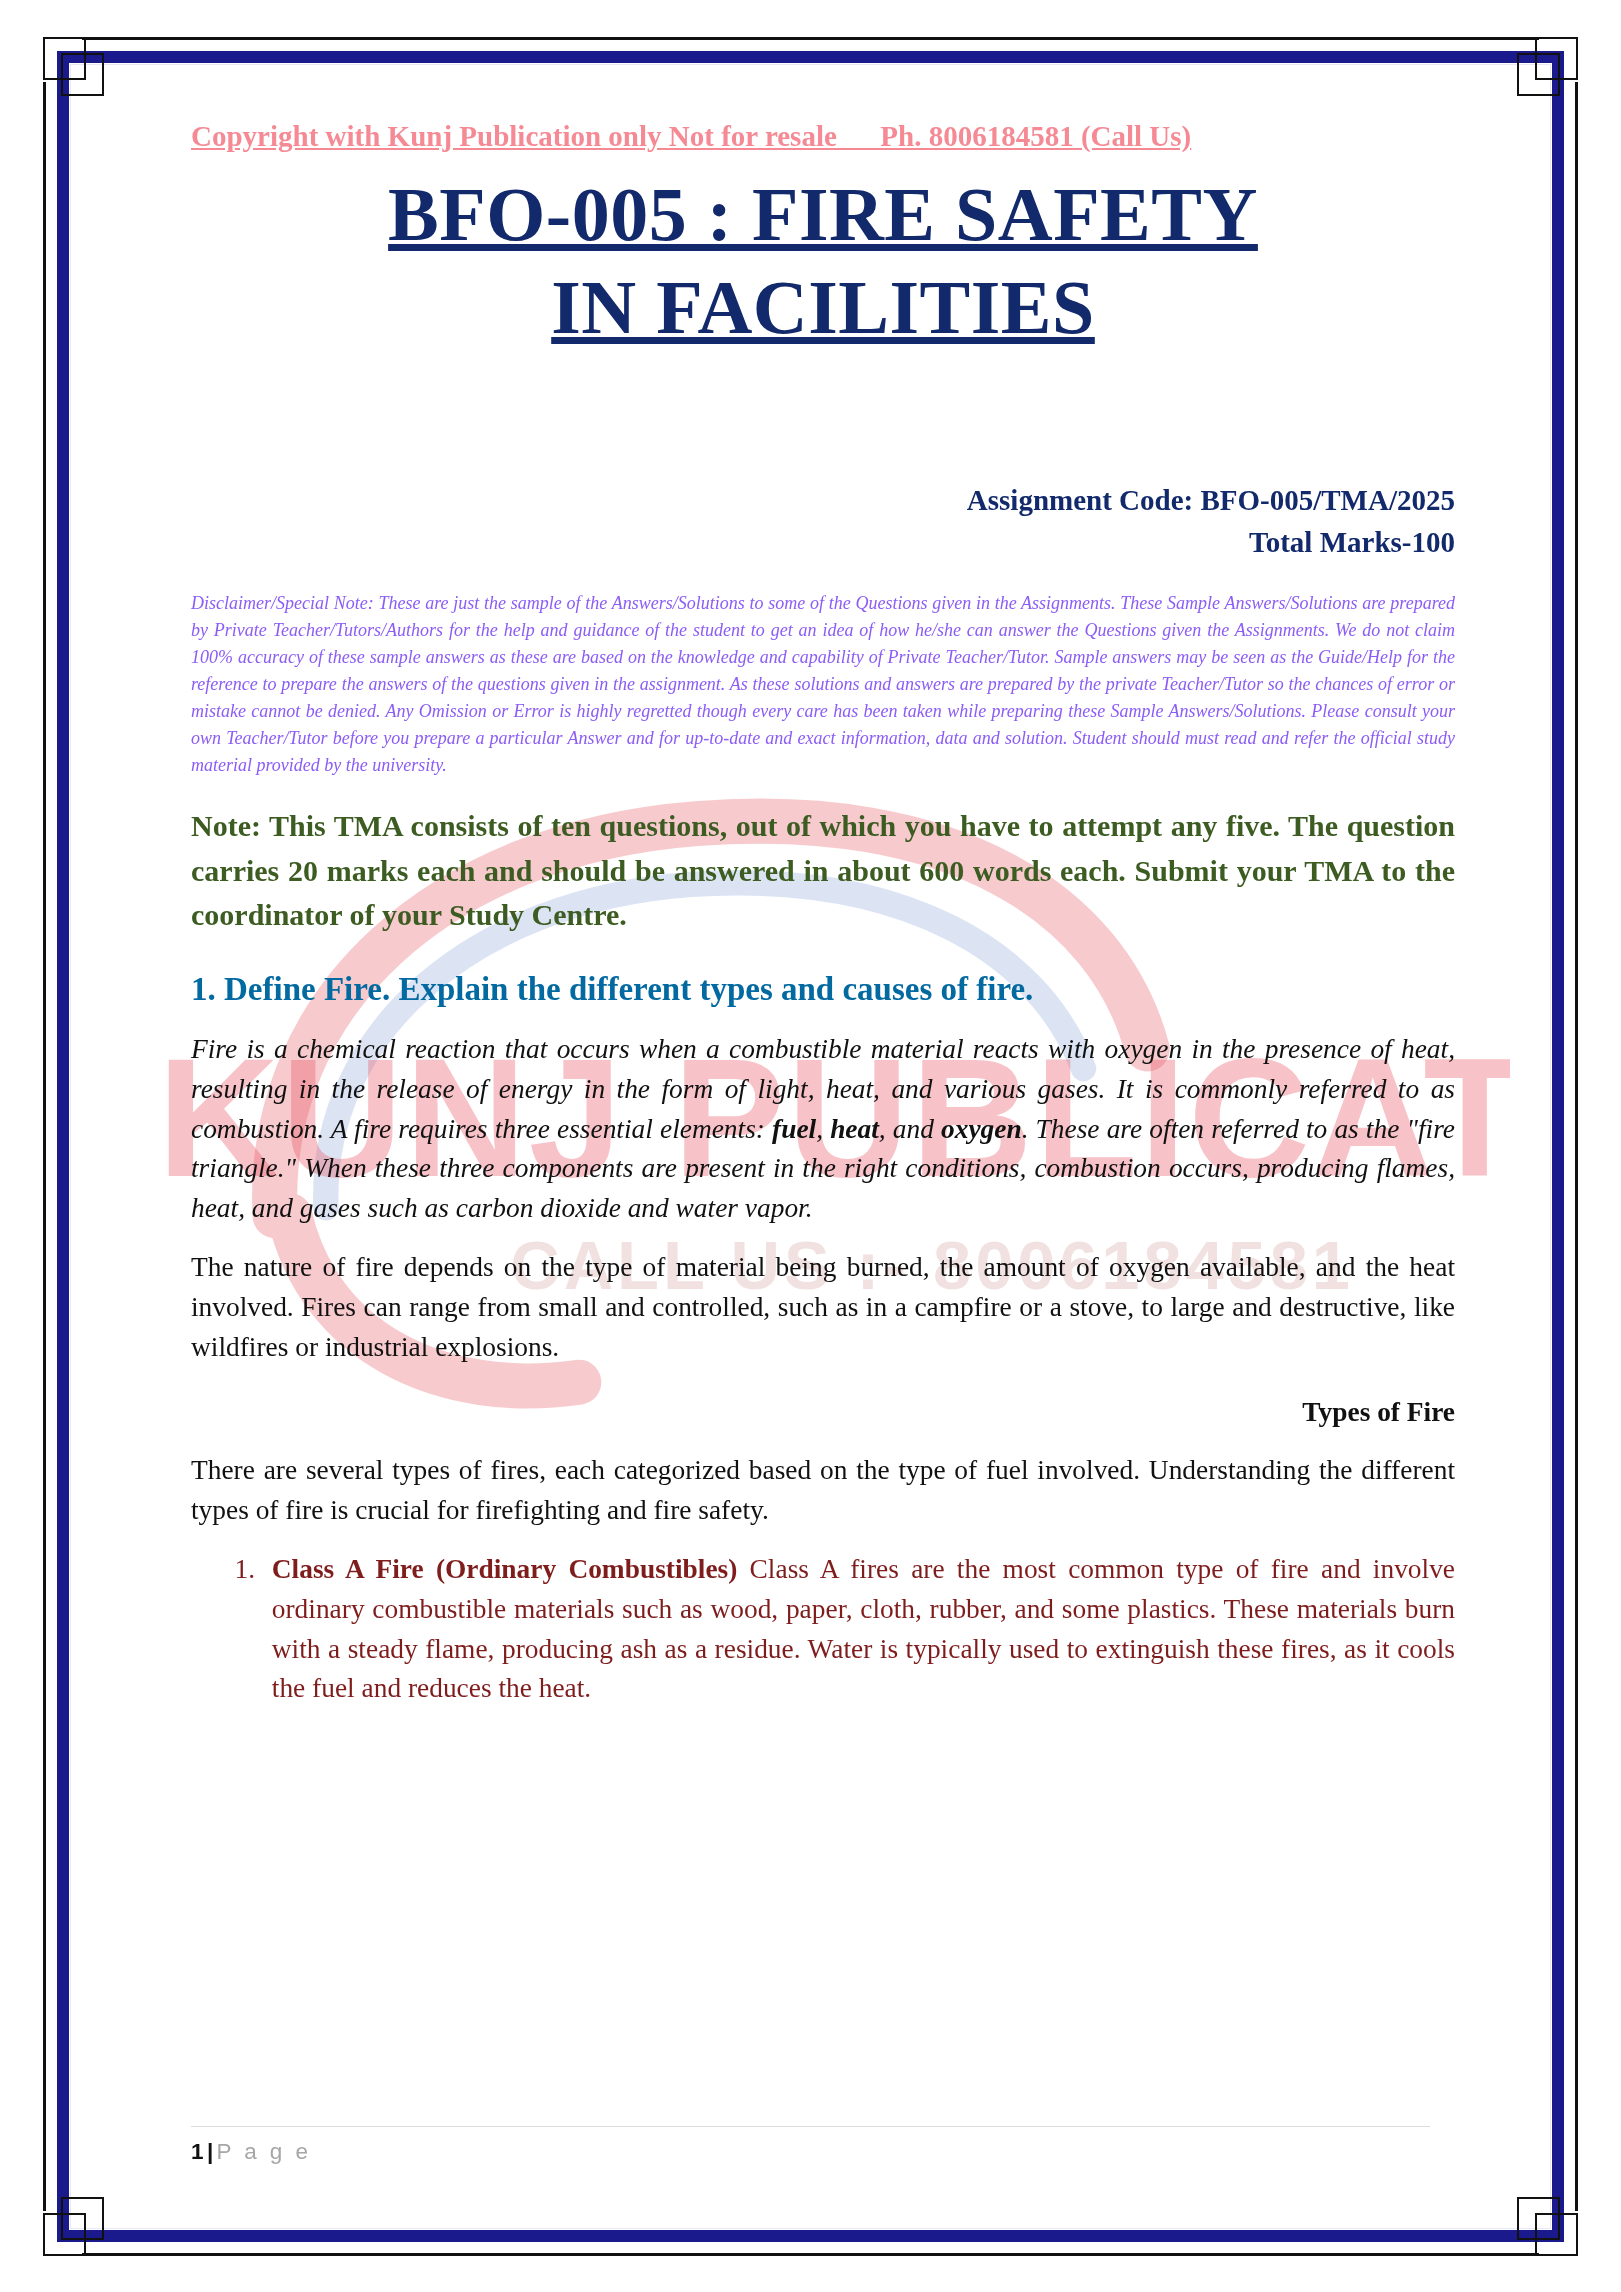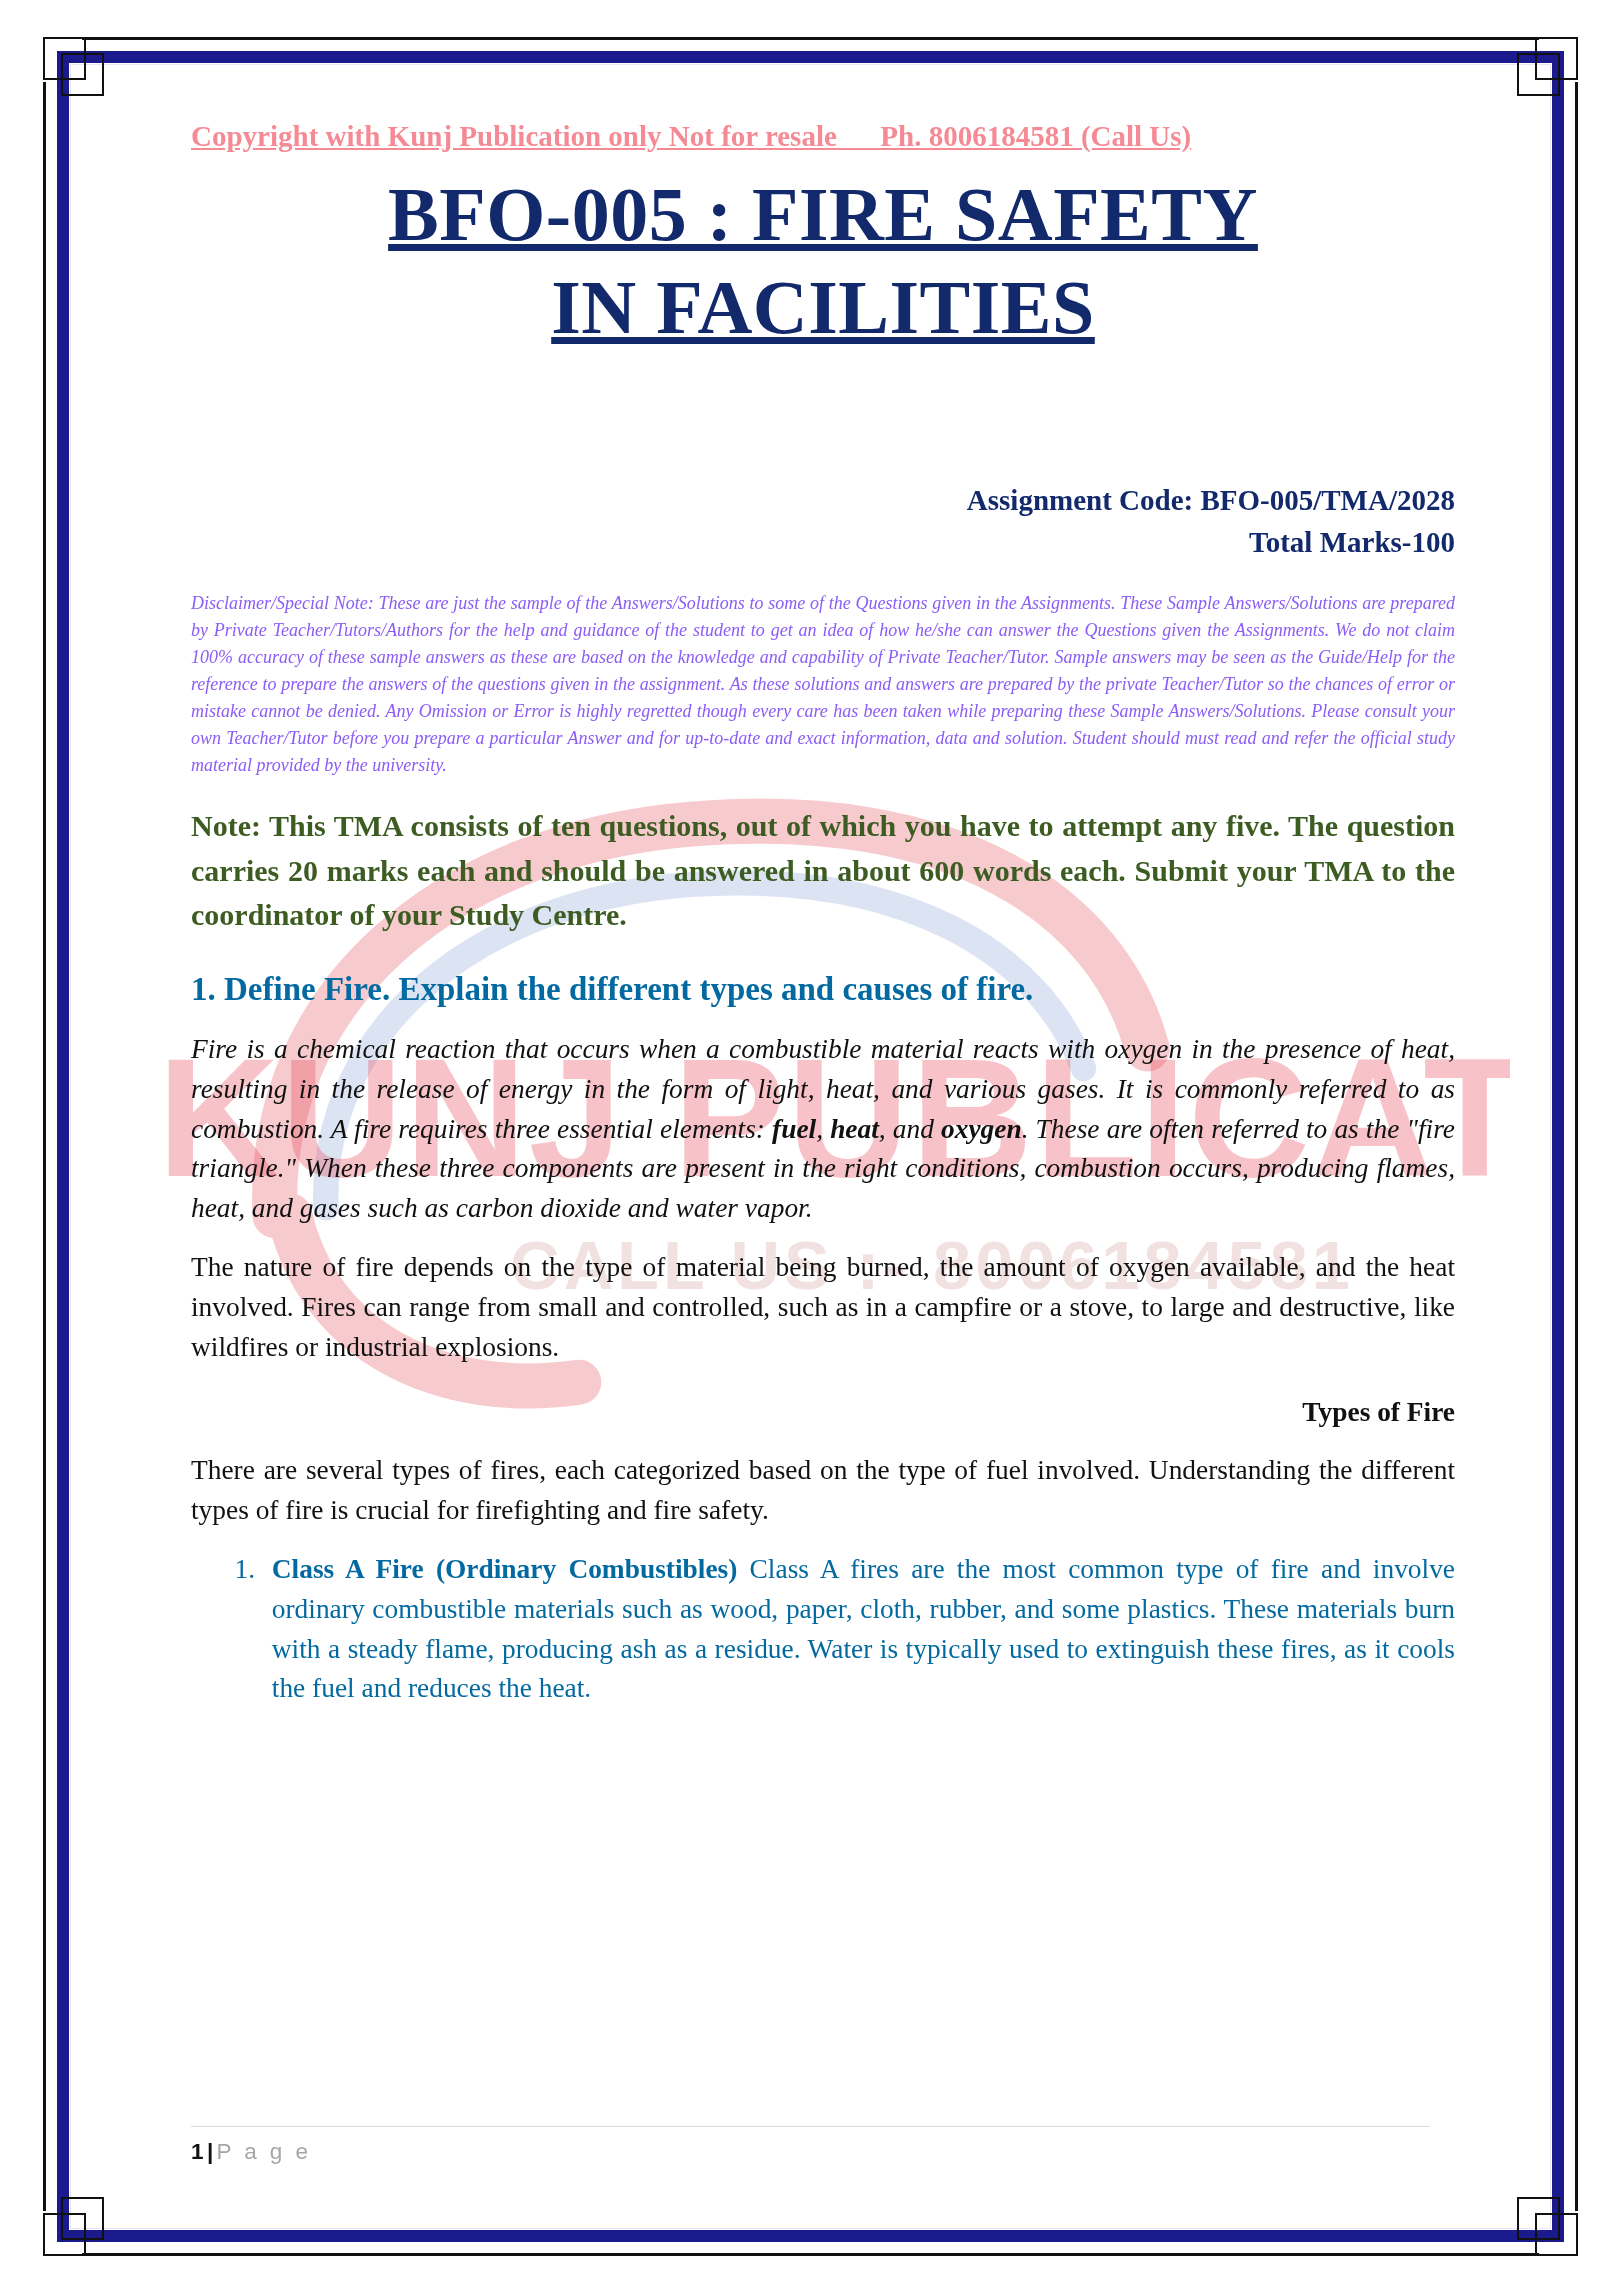--- a/index.html
+++ b/index.html
@@ -180,21 +180,21 @@
     color: #111111;
     line-height: 1.4;
     text-align: right;
   }
 
   ol.numlist {
     margin: 19.6px 0 0 0;
     padding-left: 71px;
     font-size: 27.4px;
     line-height: 1.45;
-    color: #0369a1;
+    color: #7f1d1d;
   }
   ol.numlist li {
     text-align: justify;
     padding-left: 9.8px;
     margin-bottom: 7.8px;
   }
 
   
   .footer {
     position: absolute;
@@ -267,21 +267,21 @@
   <div class="content">
 
     <div class="doc-header">Copyright with Kunj Publication only Not for resale      Ph. 8006184581 (Call Us)</div>
 
     <h1 class="doc-title">
       <span>BFO-005 : FIRE SAFETY</span><br>
       <span>IN FACILITIES</span>
     </h1>
 
     <div class="meta-block">
-      <div>Assignment Code: BFO-005/TMA/2028</div>
+      <div>Assignment Code: BFO-005/TMA/2025</div>
       <div>Total Marks-100</div>
     </div>
 
     <div class="disclaimer">Disclaimer/Special Note: These are just the sample of the Answers/Solutions to some of the Questions given in the Assignments. These Sample Answers/Solutions are prepared by Private Teacher/Tutors/Authors for the help and guidance of the student to get an idea of how he/she can answer the Questions given the Assignments. We do not claim 100% accuracy of these sample answers as these are based on the knowledge and capability of Private Teacher/Tutor. Sample answers may be seen as the Guide/Help for the reference to prepare the answers of the questions given in the assignment. As these solutions and answers are prepared by the private Teacher/Tutor so the chances of error or mistake cannot be denied. Any Omission or Error is highly regretted though every care has been taken while preparing these Sample Answers/Solutions. Please consult your own Teacher/Tutor before you prepare a particular Answer and for up-to-date and exact information, data and solution. Student should must read and refer the official study material provided by the university.</div>
 
     <div class="note">Note: This TMA consists of ten questions, out of which you have to attempt any five. The question carries 20 marks each and should be answered in about 600 words each. Submit your TMA to the coordinator of your Study Centre.</div>
 
     <div class="question">1. Define Fire. Explain the different types and causes of fire.</div>
 
     <p class="body first"><span>Fire is a chemical reaction that occurs when a combustible material reacts with oxygen in the presence of heat, resulting in the release of energy in the form of light, heat, and various gases. It is commonly referred to as combustion. A fire requires three essential elements: </span><b>fuel</b><span>, </span><b>heat</b><span>, and </span><b>oxygen</b><span>. These are often referred to as the "fire triangle." When these three components are present in the right conditions, combustion occurs, producing flames, heat, and gases such as carbon dioxide and water vapor.</span></p>

